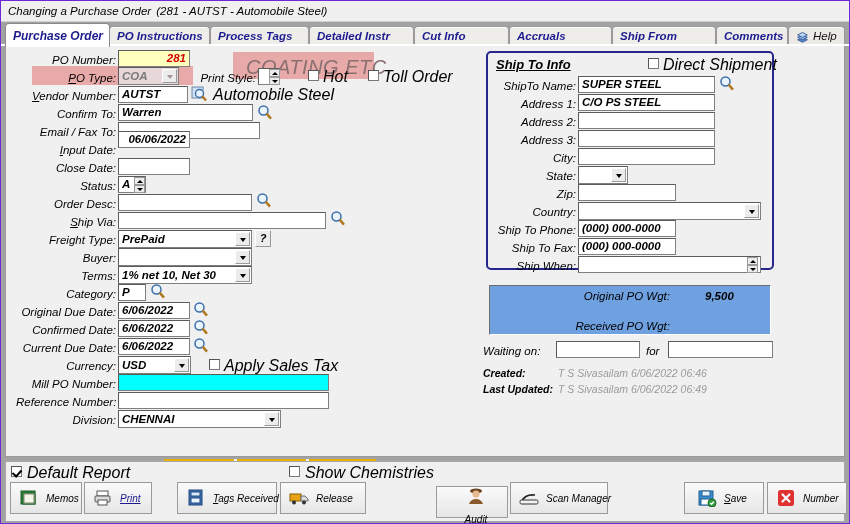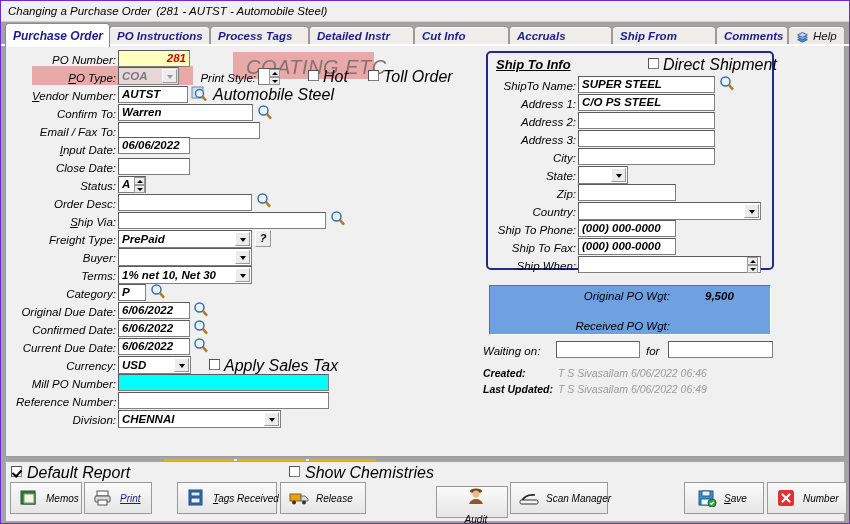--- a/index.html
+++ b/index.html
@@ -347,21 +347,21 @@
       <svg viewBox="0 0 17 16" width="17" height="16">
         <circle cx="7.5" cy="6.5" r="4.5" fill="#eaf4ff" stroke="#3a6ea8" stroke-width="1.5"></circle>
         <line x1="10.6" y1="9.6" x2="15" y2="14.6" stroke="#b07820" stroke-width="2.5"></line>
       </svg>
     </span>
 
     <div class="lbl" style="left:10px;top:79px;width:100px;">Email / Fax To:</div>
     <div class="fld" style="left:112px;top:77px;width:142px;"></div>
 
     <div class="lbl" style="left:10px;top:97px;width:100px;"><u>I</u>nput Date:</div>
-    <div class="fld" style="left:112px;top:92px;width:72px;text-align:left;">06/06/2022</div>
+    <div class="fld" style="left:112px;top:86px;width:72px;text-align:right;">06/06/2022</div>
 
     <div class="lbl" style="left:10px;top:115px;width:100px;">Close Date:</div>
     <div class="fld" style="left:112px;top:113px;width:72px;"></div>
 
     <div class="lbl" style="left:10px;top:133px;width:100px;">Status:</div>
     <div class="fld" style="left:112px;top:131px;width:28px;">A</div>
     <div class="spin" style="left:128px;top:132px;">
         <i class="up"></i>
         <i class="dn"></i>
       </div>

